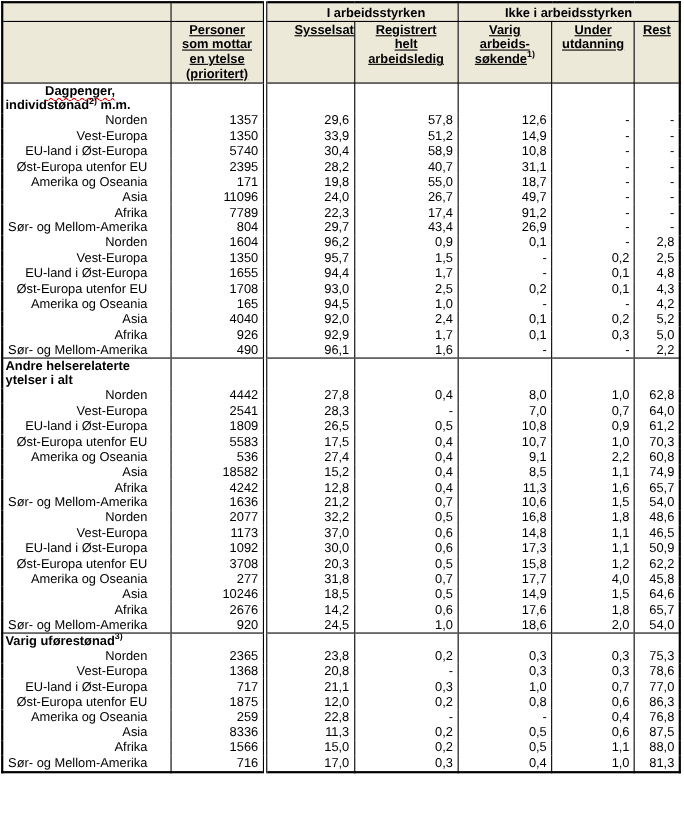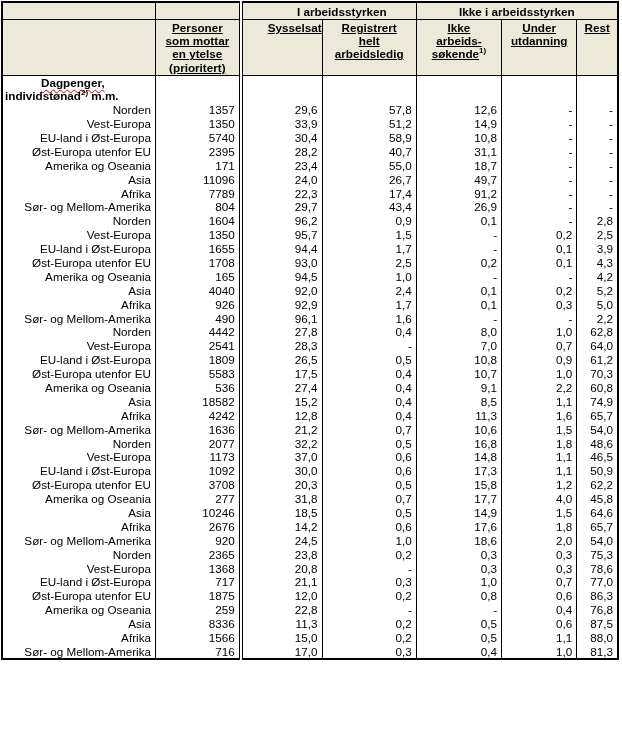--- a/index.html
+++ b/index.html
@@ -39,21 +39,21 @@
 
   tbody td { font-size: 11.7px; line-height: 13.2px; background: #fff; }
   .grp-row td { border-top: 1px solid var(--border, #000); }
   .grp {
     font-weight: bold;
     text-align: left;
     padding-left: 2px;
     line-height: 13.4px;
     white-space: nowrap;
   }
-  .rl { text-align: right; padding-right: 4px; white-space: nowrap; }
+  .rl { text-align: right; padding-right: 21px; white-space: nowrap; }
   .v  { text-align: right; padding-right: 4px; white-space: nowrap; }
   .dr td { height: 13.9px; }
 
   sup { font-size: 8px; vertical-align: super; line-height: 0; }
   .sq {
     text-decoration: underline;
     text-decoration-style: wavy;
     text-decoration-color: var(--squiggle, #e60000);
     text-decoration-thickness: 1px;
     text-underline-offset: 2px;
@@ -83,21 +83,21 @@
     <tr>
       <th class="h2"></th>
       <th class="h2 pre">Personer
 som mottar
 en ytelse
 (prioritert)</th>
       <th class="h2 pre dbl">Sysselsatte</th>
       <th class="h2 pre">Registrert
 helt
 arbeidsledig</th>
-      <th class="h2"><span class="pre">Ikke
+      <th class="h2"><span class="pre">Varig
 arbeids-
 søkende</span><sup>1)</sup></th>
       <th class="h2 pre">Under
 utdanning</th>
       <th class="h2 pre">Rest</th>
     </tr>
   </thead>
   <tbody id="tbody">
       <tr class="grp-row">
         <td class="grp"><span class="sq">Dagpenger,</span><br><span>individstønad</span><sup>2)</sup><span> m.m.</span></td>
@@ -140,21 +140,21 @@
         <td class="v">2395</td>
         <td class="v dbl">28,2</td>
         <td class="v">40,7</td>
         <td class="v">31,1</td>
         <td class="v">-</td>
         <td class="v">-</td>
       </tr>
       <tr class="dr">
         <td class="rl">Amerika og Oseania</td>
         <td class="v">171</td>
-        <td class="v dbl">23,4</td>
+        <td class="v dbl">19,8</td>
         <td class="v">55,0</td>
         <td class="v">18,7</td>
         <td class="v">-</td>
         <td class="v">-</td>
       </tr>
       <tr class="dr">
         <td class="rl">Asia</td>
         <td class="v">11096</td>
         <td class="v dbl">24,0</td>
         <td class="v">26,7</td>
@@ -198,21 +198,21 @@
         <td class="v">0,2</td>
         <td class="v">2,5</td>
       </tr>
       <tr class="dr">
         <td class="rl">EU-land i Øst-Europa</td>
         <td class="v">1655</td>
         <td class="v dbl">94,4</td>
         <td class="v">1,7</td>
         <td class="v">-</td>
         <td class="v">0,1</td>
-        <td class="v">3,9</td>
+        <td class="v">4,8</td>
       </tr>
       <tr class="dr">
         <td class="rl">Øst-Europa utenfor EU</td>
         <td class="v">1708</td>
         <td class="v dbl">93,0</td>
         <td class="v">2,5</td>
         <td class="v">0,2</td>
         <td class="v">0,1</td>
         <td class="v">4,3</td>
       </tr>
@@ -244,20 +244,29 @@
         <td class="v">5,0</td>
       </tr>
       <tr class="dr">
         <td class="rl">Sør- og Mellom-Amerika</td>
         <td class="v">490</td>
         <td class="v dbl">96,1</td>
         <td class="v">1,6</td>
         <td class="v">-</td>
         <td class="v">-</td>
         <td class="v">2,2</td>
+      </tr>
+      <tr class="grp-row">
+        <td class="grp"><span>Andre helserelaterte</span><br><span>ytelser i alt</span></td>
+        <td class="v"></td>
+        <td class="v dbl"></td>
+        <td class="v"></td>
+        <td class="v"></td>
+        <td class="v"></td>
+        <td class="v"></td>
       </tr>
       <tr class="dr">
         <td class="rl">Norden</td>
         <td class="v">4442</td>
         <td class="v dbl">27,8</td>
         <td class="v">0,4</td>
         <td class="v">8,0</td>
         <td class="v">1,0</td>
         <td class="v">62,8</td>
       </tr>
@@ -389,20 +398,29 @@
       </tr>
       <tr class="dr">
         <td class="rl">Sør- og Mellom-Amerika</td>
         <td class="v">920</td>
         <td class="v dbl">24,5</td>
         <td class="v">1,0</td>
         <td class="v">18,6</td>
         <td class="v">2,0</td>
         <td class="v">54,0</td>
       </tr>
+      <tr class="grp-row">
+        <td class="grp"><span>Varig uførestønad</span><sup>3)</sup></td>
+        <td class="v"></td>
+        <td class="v dbl"></td>
+        <td class="v"></td>
+        <td class="v"></td>
+        <td class="v"></td>
+        <td class="v"></td>
+      </tr>
       <tr class="dr">
         <td class="rl">Norden</td>
         <td class="v">2365</td>
         <td class="v dbl">23,8</td>
         <td class="v">0,2</td>
         <td class="v">0,3</td>
         <td class="v">0,3</td>
         <td class="v">75,3</td>
       </tr>
       <tr class="dr">

